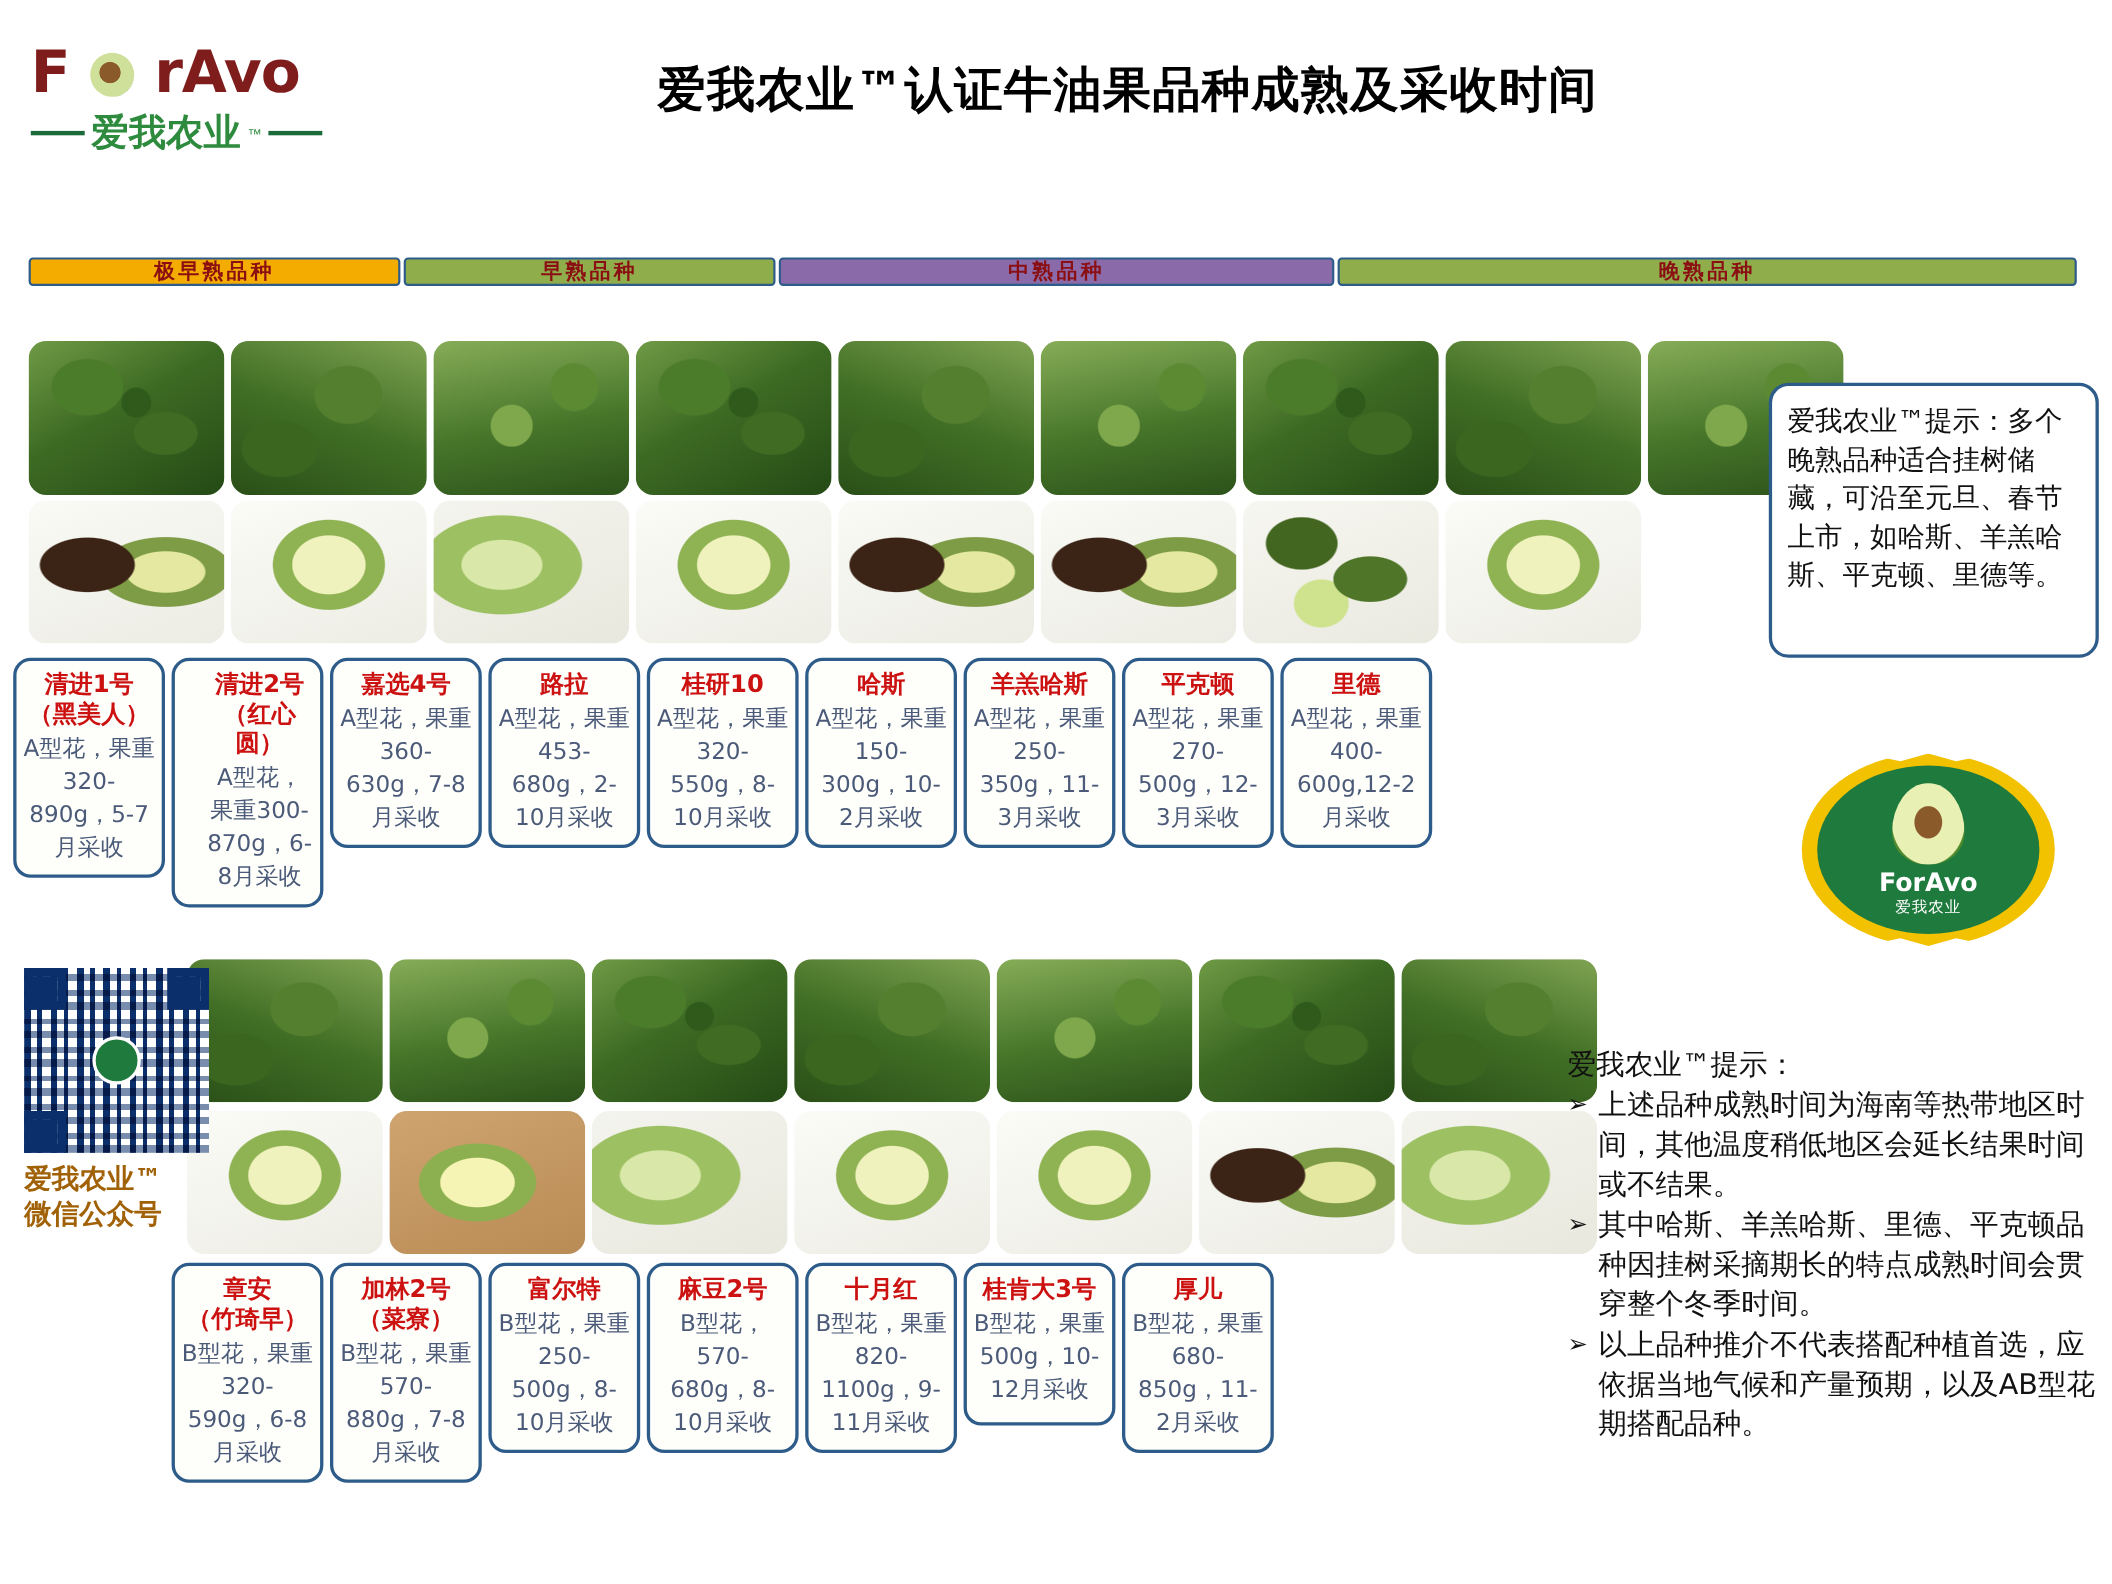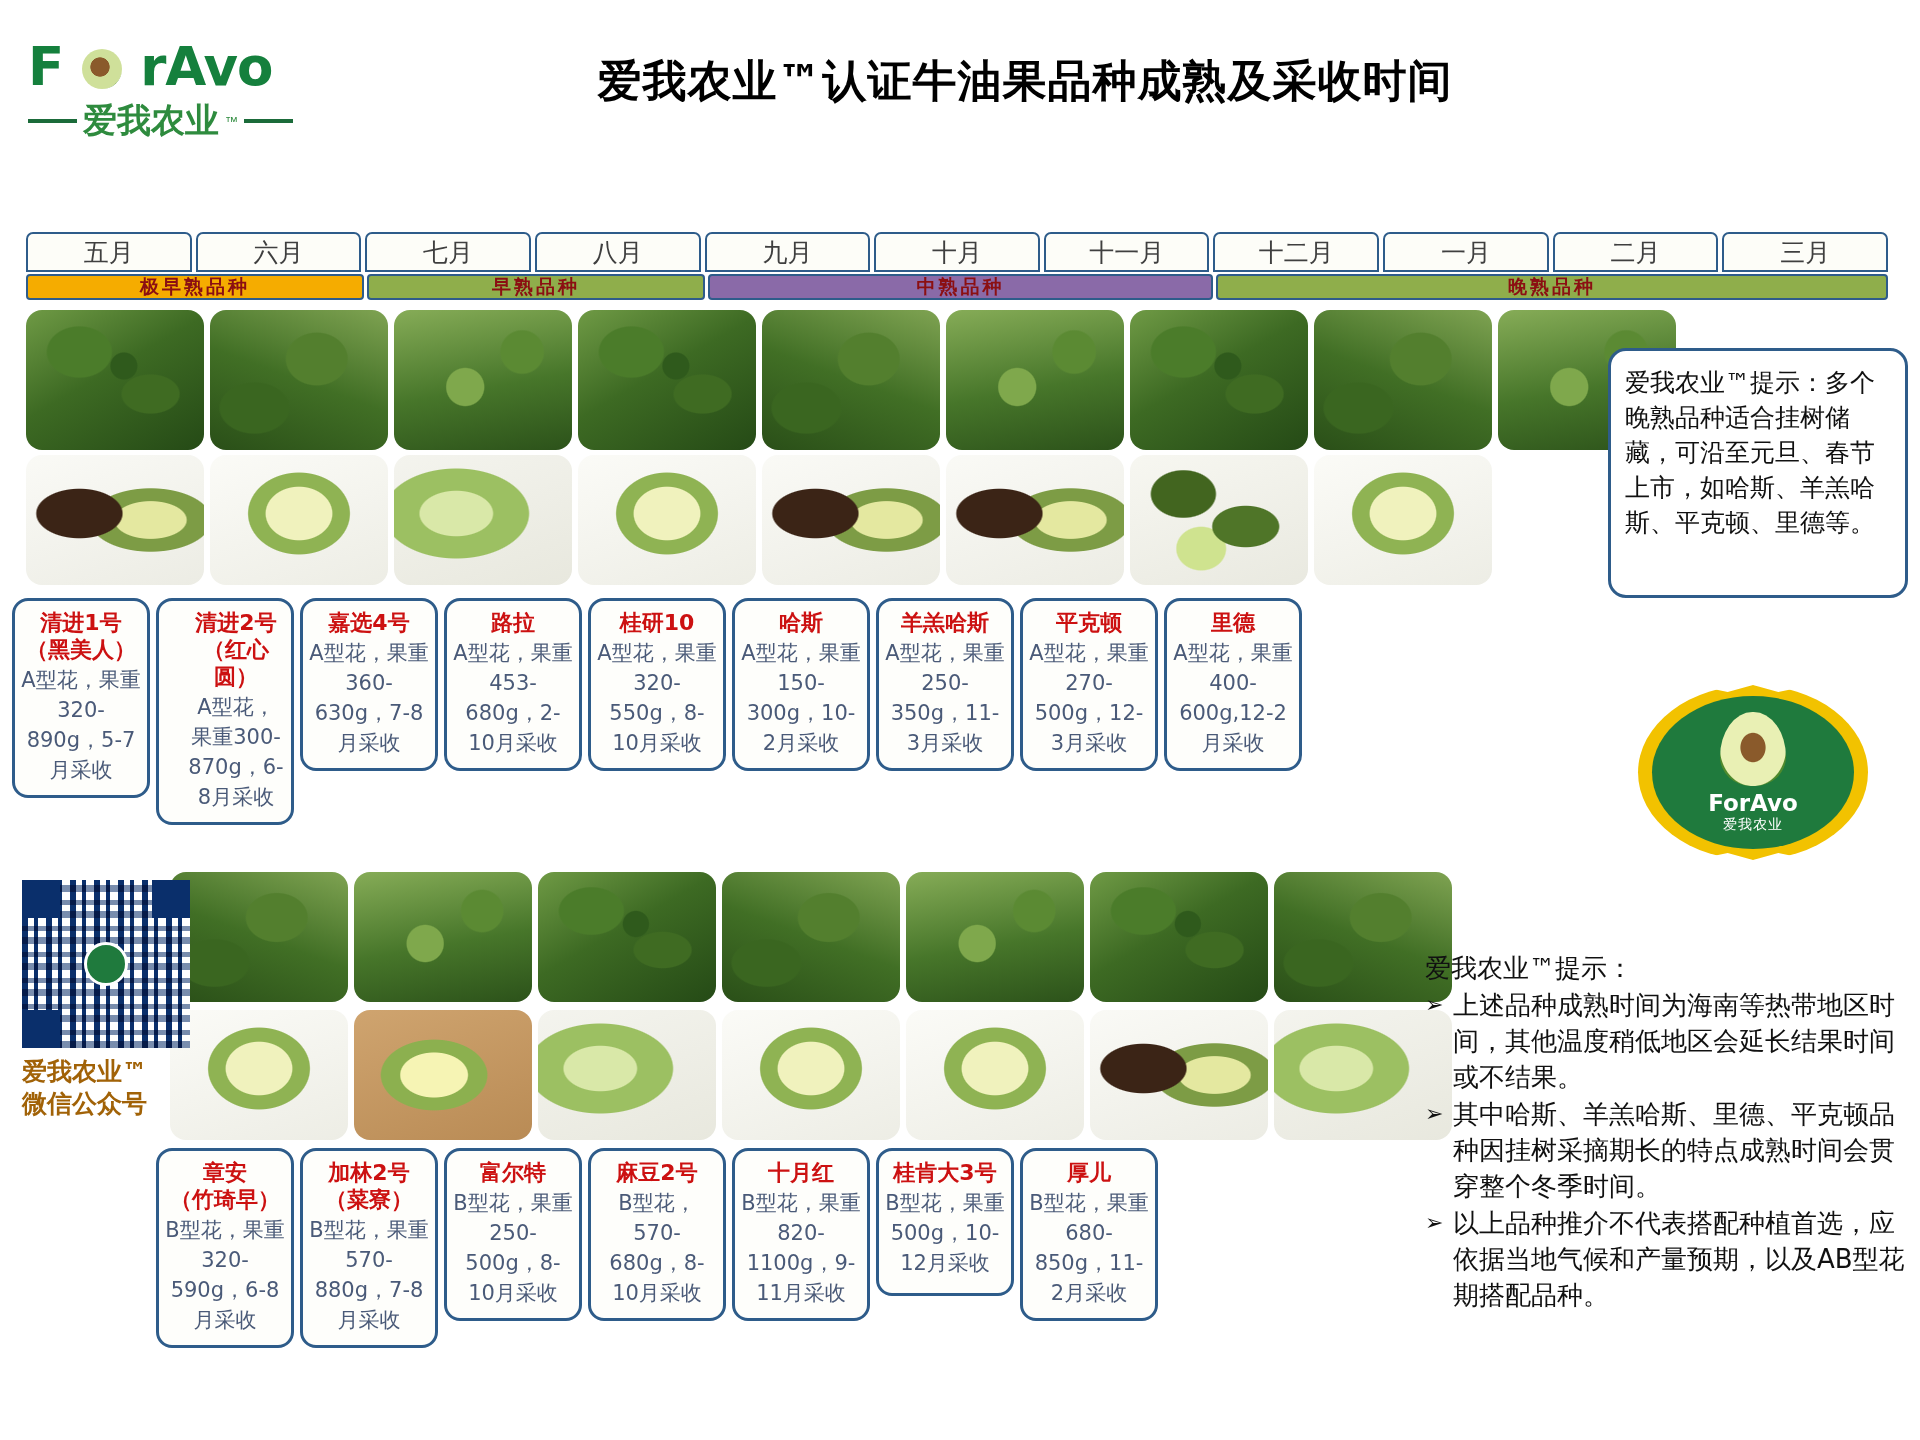--- a/index.html
+++ b/index.html
@@ -6,21 +6,21 @@
   body {
     width:1920px; height:1440px; background:#ffffff;
     font-family:"Liberation Sans","DejaVu Sans",sans-serif;
     position:relative; overflow:hidden;
   }
 
   
   #header { position:absolute; left:0; top:0; width:1920px; height:175px; }
   #logo { position:absolute; left:28px; top:38px; width:265px; height:110px; }
   #logo .logo-word { font-family:"DejaVu Sans",sans-serif; font-weight:bold; font-size:53px;
-      color:#15803d; letter-spacing:-1px; line-height:58px; position:relative; }
+      color:#7f1d1d; letter-spacing:-1px; line-height:58px; position:relative; }
   #logo .avo-o { display:inline-block; width:40px; height:40px; border-radius:50%;
       background:radial-gradient(circle at 45% 45%, #8a5a2b 0 30%, #cfe09a 32% 72%, #4f8a2d 74% 100%);
       vertical-align:-4px; margin:0 1px; position:relative; }
   #logo .logo-sub { display:flex; align-items:center; gap:6px; margin-top:2px; }
   #logo .logo-sub .dash { height:4px; background:#1b6b3a; flex:1; }
   #logo .logo-sub .cn { font-family:"DejaVu Sans",sans-serif; font-weight:bold; font-size:34px; color:#2e8b3e; }
   #logo .logo-sub .tm { font-size:13px; color:#2e8b3e; vertical-align:super; }
   #title { position:absolute; left:500px; top:52px; width:1050px; text-align:center;
       font-family:"DejaVu Sans",sans-serif; font-weight:bold; font-size:44px; color:#000;
       letter-spacing:1px; white-space:nowrap; }
@@ -141,33 +141,20 @@
       <span class="dash"></span>
       <span class="cn">爱我农业</span>
       <span class="tm">™</span>
       <span class="dash"></span>
     </div>
   </div>
   <div id="title">爱我农业™认证牛油果品种成熟及采收时间</div>
 </div>
 
 <div id="timeline">
-  <div id="month-row">
-      <div class="month-cell">五月</div>
-      <div class="month-cell">六月</div>
-      <div class="month-cell">七月</div>
-      <div class="month-cell">八月</div>
-      <div class="month-cell">九月</div>
-      <div class="month-cell">十月</div>
-      <div class="month-cell">十一月</div>
-      <div class="month-cell">十二月</div>
-      <div class="month-cell">一月</div>
-      <div class="month-cell">二月</div>
-      <div class="month-cell">三月</div>
-    </div>
   <div id="band-row">
       <div class="band" style="flex: 2 0 0px; background: rgb(245, 172, 0);">极早熟品种</div>
       <div class="band" style="flex: 2 0 0px; background: rgb(143, 174, 75);">早熟品种</div>
       <div class="band" style="flex: 3 0 0px; background: rgb(138, 106, 168);">中熟品种</div>
       <div class="band" style="flex: 4 0 0px; background: rgb(143, 174, 75);">晚熟品种</div>
     </div>
 </div>
 
 <div class="photo-strip" id="strip-a-tree" style="left:26px; top:310px;">
     <div class="photo tree-1" style="width: 178px; height: 140px;"></div>

